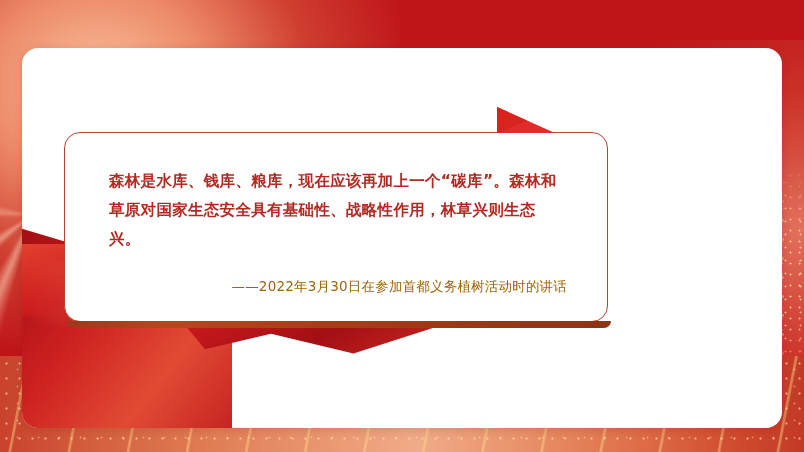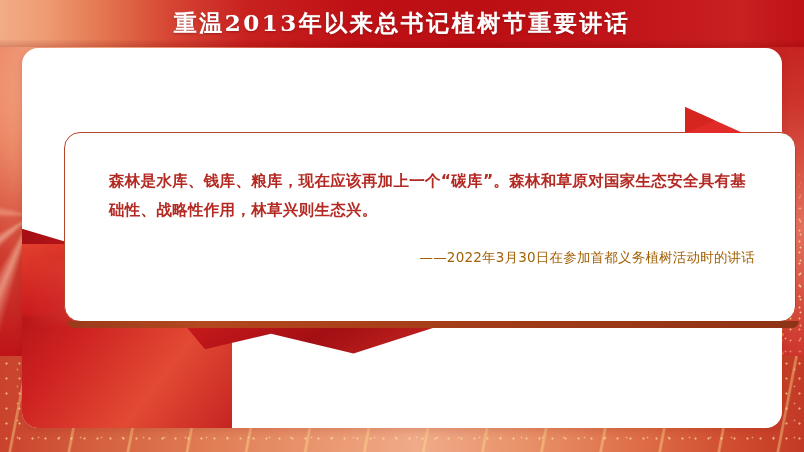--- a/index.html
+++ b/index.html
@@ -217,21 +217,21 @@
     left: 10px; top: 214px;
     width: 300px; height: 60px;
     background: linear-gradient(100deg, rgba(255,150,120,0) 0%, rgba(255,140,110,.40) 35%, rgba(255,160,130,.15) 65%, rgba(255,140,110,0) 100%);
     filter: blur(4px);
   }
 
   
   .inner-card {
     position: absolute;
     left: 64px; top: 132px;
-    width: 732px; height: 190px;
+    width: 544px; height: 190px;
     background: #ffffff;
     border: 1.6px solid #b4452a;
     border-radius: 16px;
     z-index: 8;
     box-sizing: border-box;
     padding: 34px 40px 18px 44px;
   }
   .inner-card::after {
     content: "";
     position: absolute;
@@ -274,23 +274,20 @@
 
 <div id="slide">
 
   <div class="bg-base"></div>
   <div class="bg-topleft-glow"></div>
   <div class="bg-leftbeam"></div>
   <div class="bg-rightglow"></div>
   <div class="sparkles"></div>
   <div class="bottom-band"></div>
 
-  <div class="titlebar">
-    <div class="title-text">重温2013年以来总书记植树节重要讲话</div>
-  </div>
 
   <div class="outer-card"></div>
 
   <div class="ribbon-wrap">
     <div class="silk-left"></div>
     <div class="silk-wave"></div>
     <div class="silk-tail"></div>
     <div class="silk-hilite"></div>
   </div>
 

